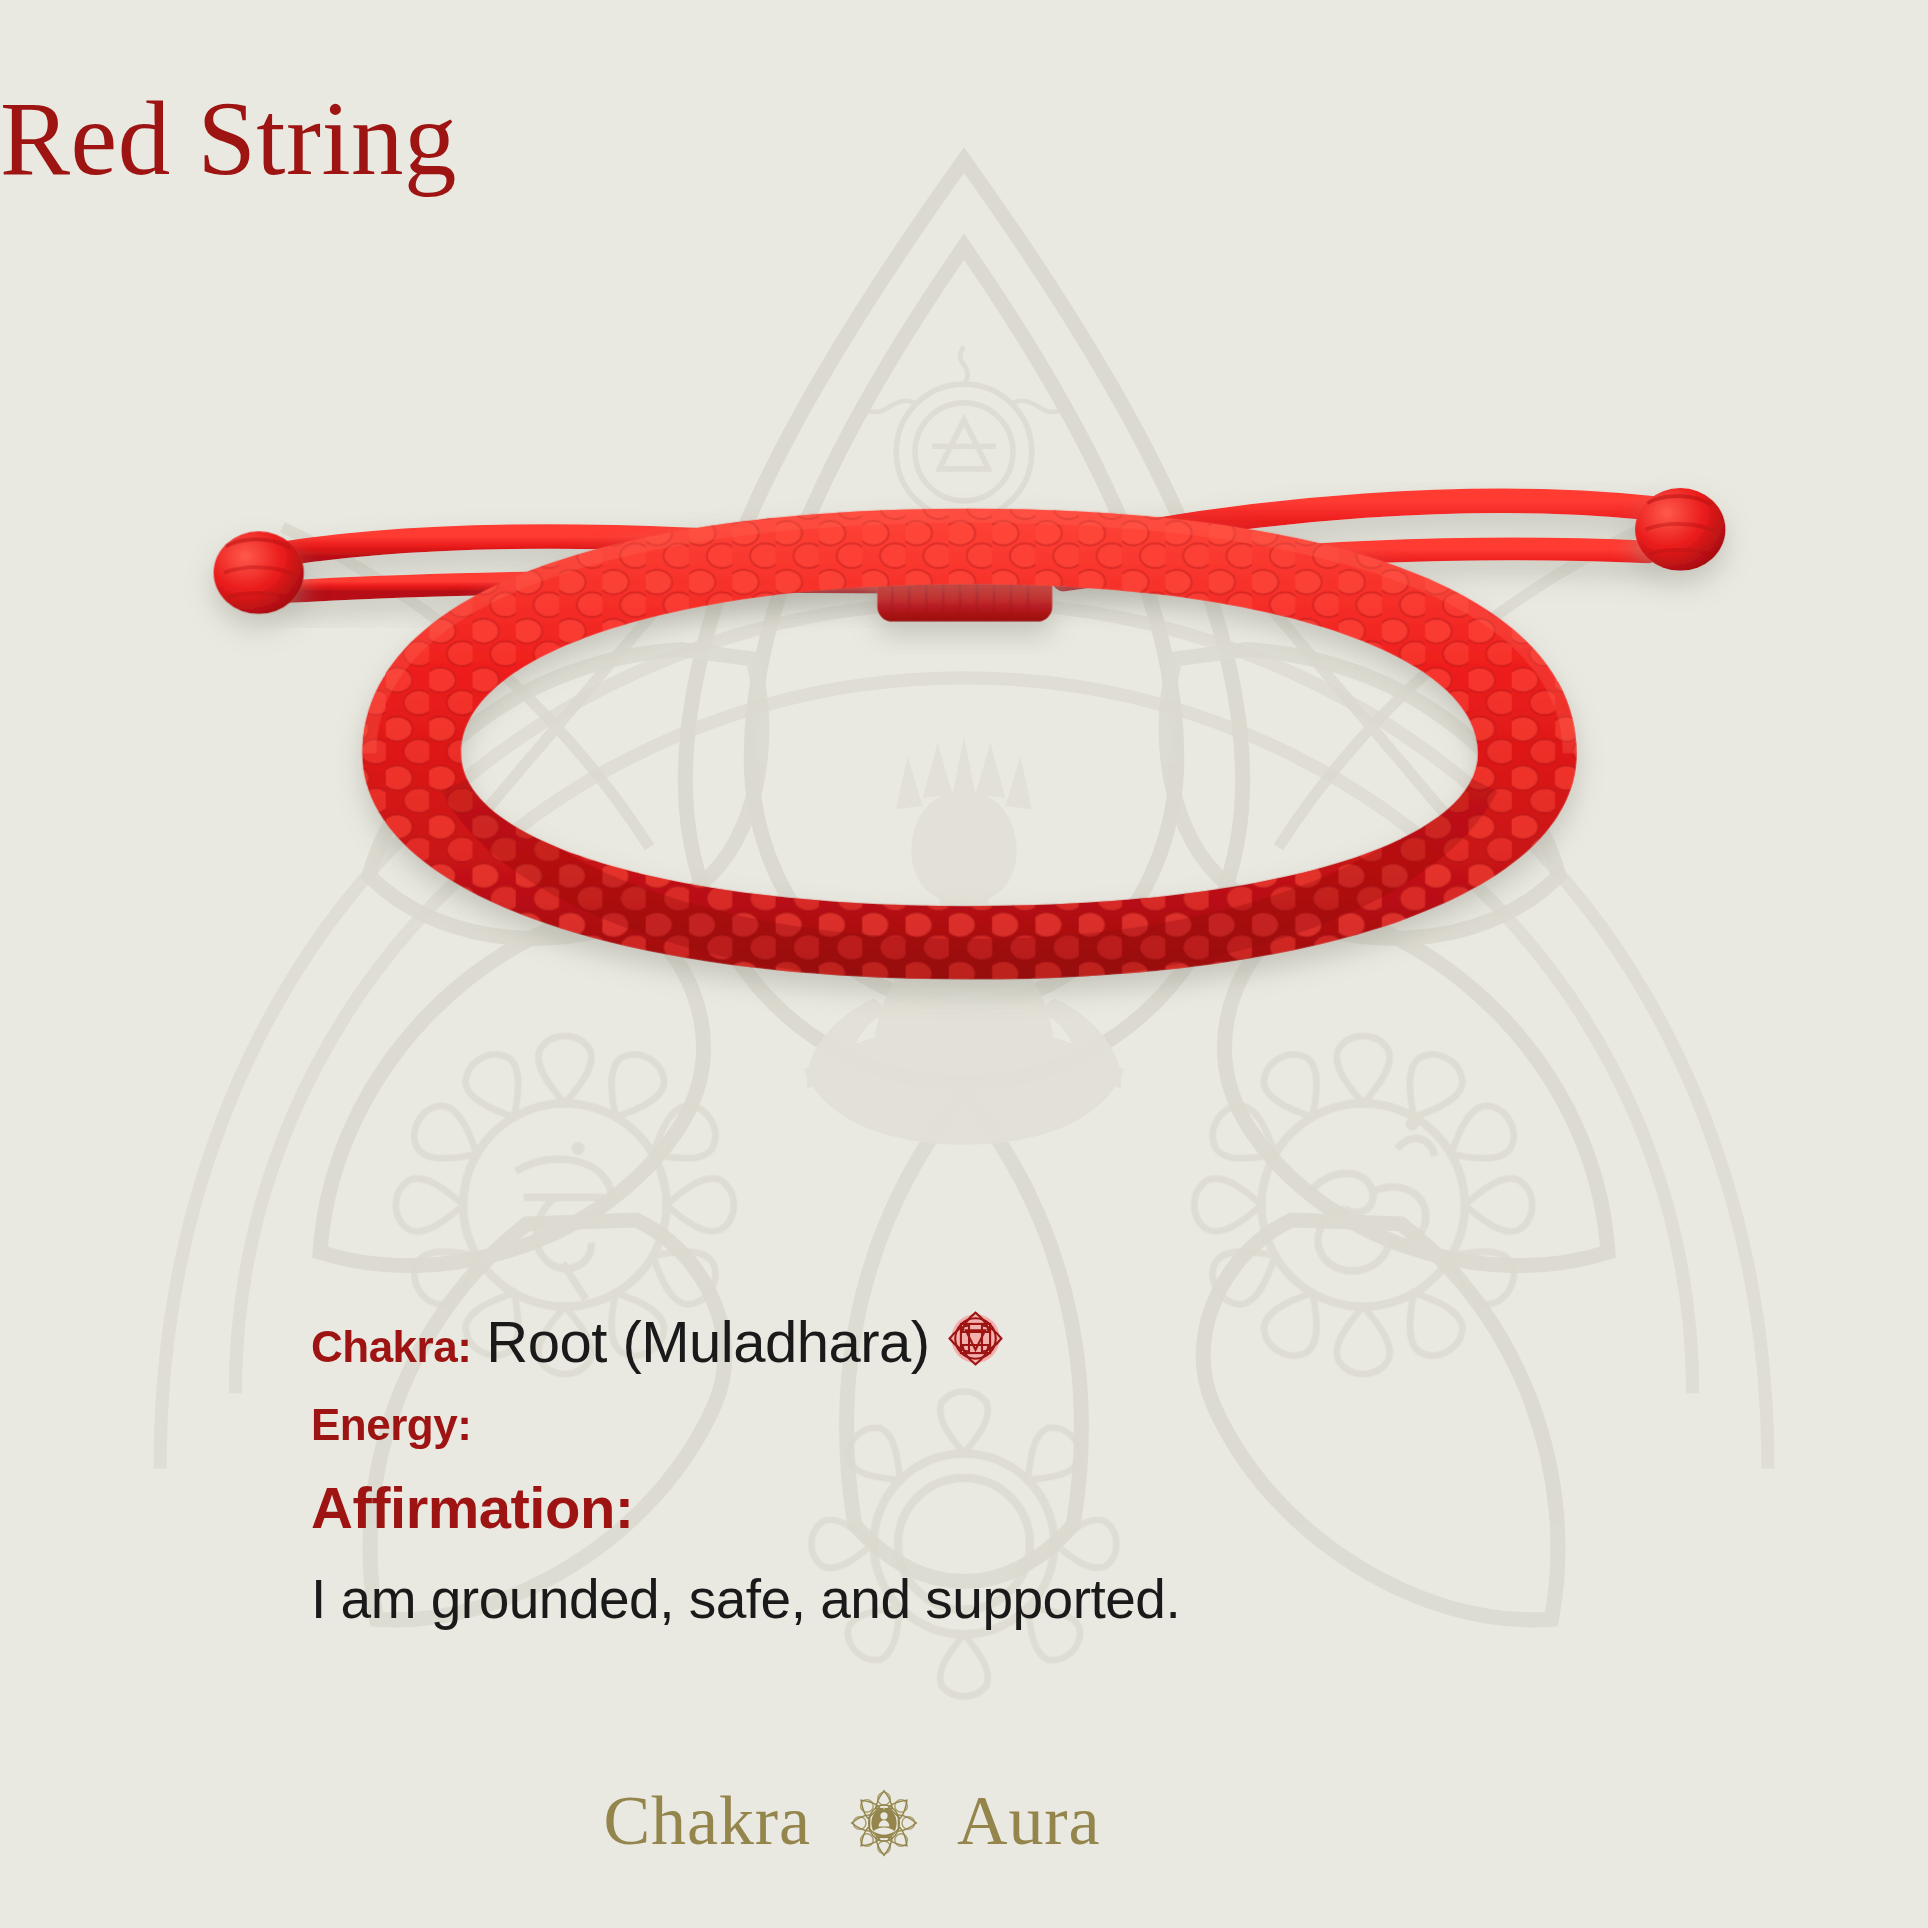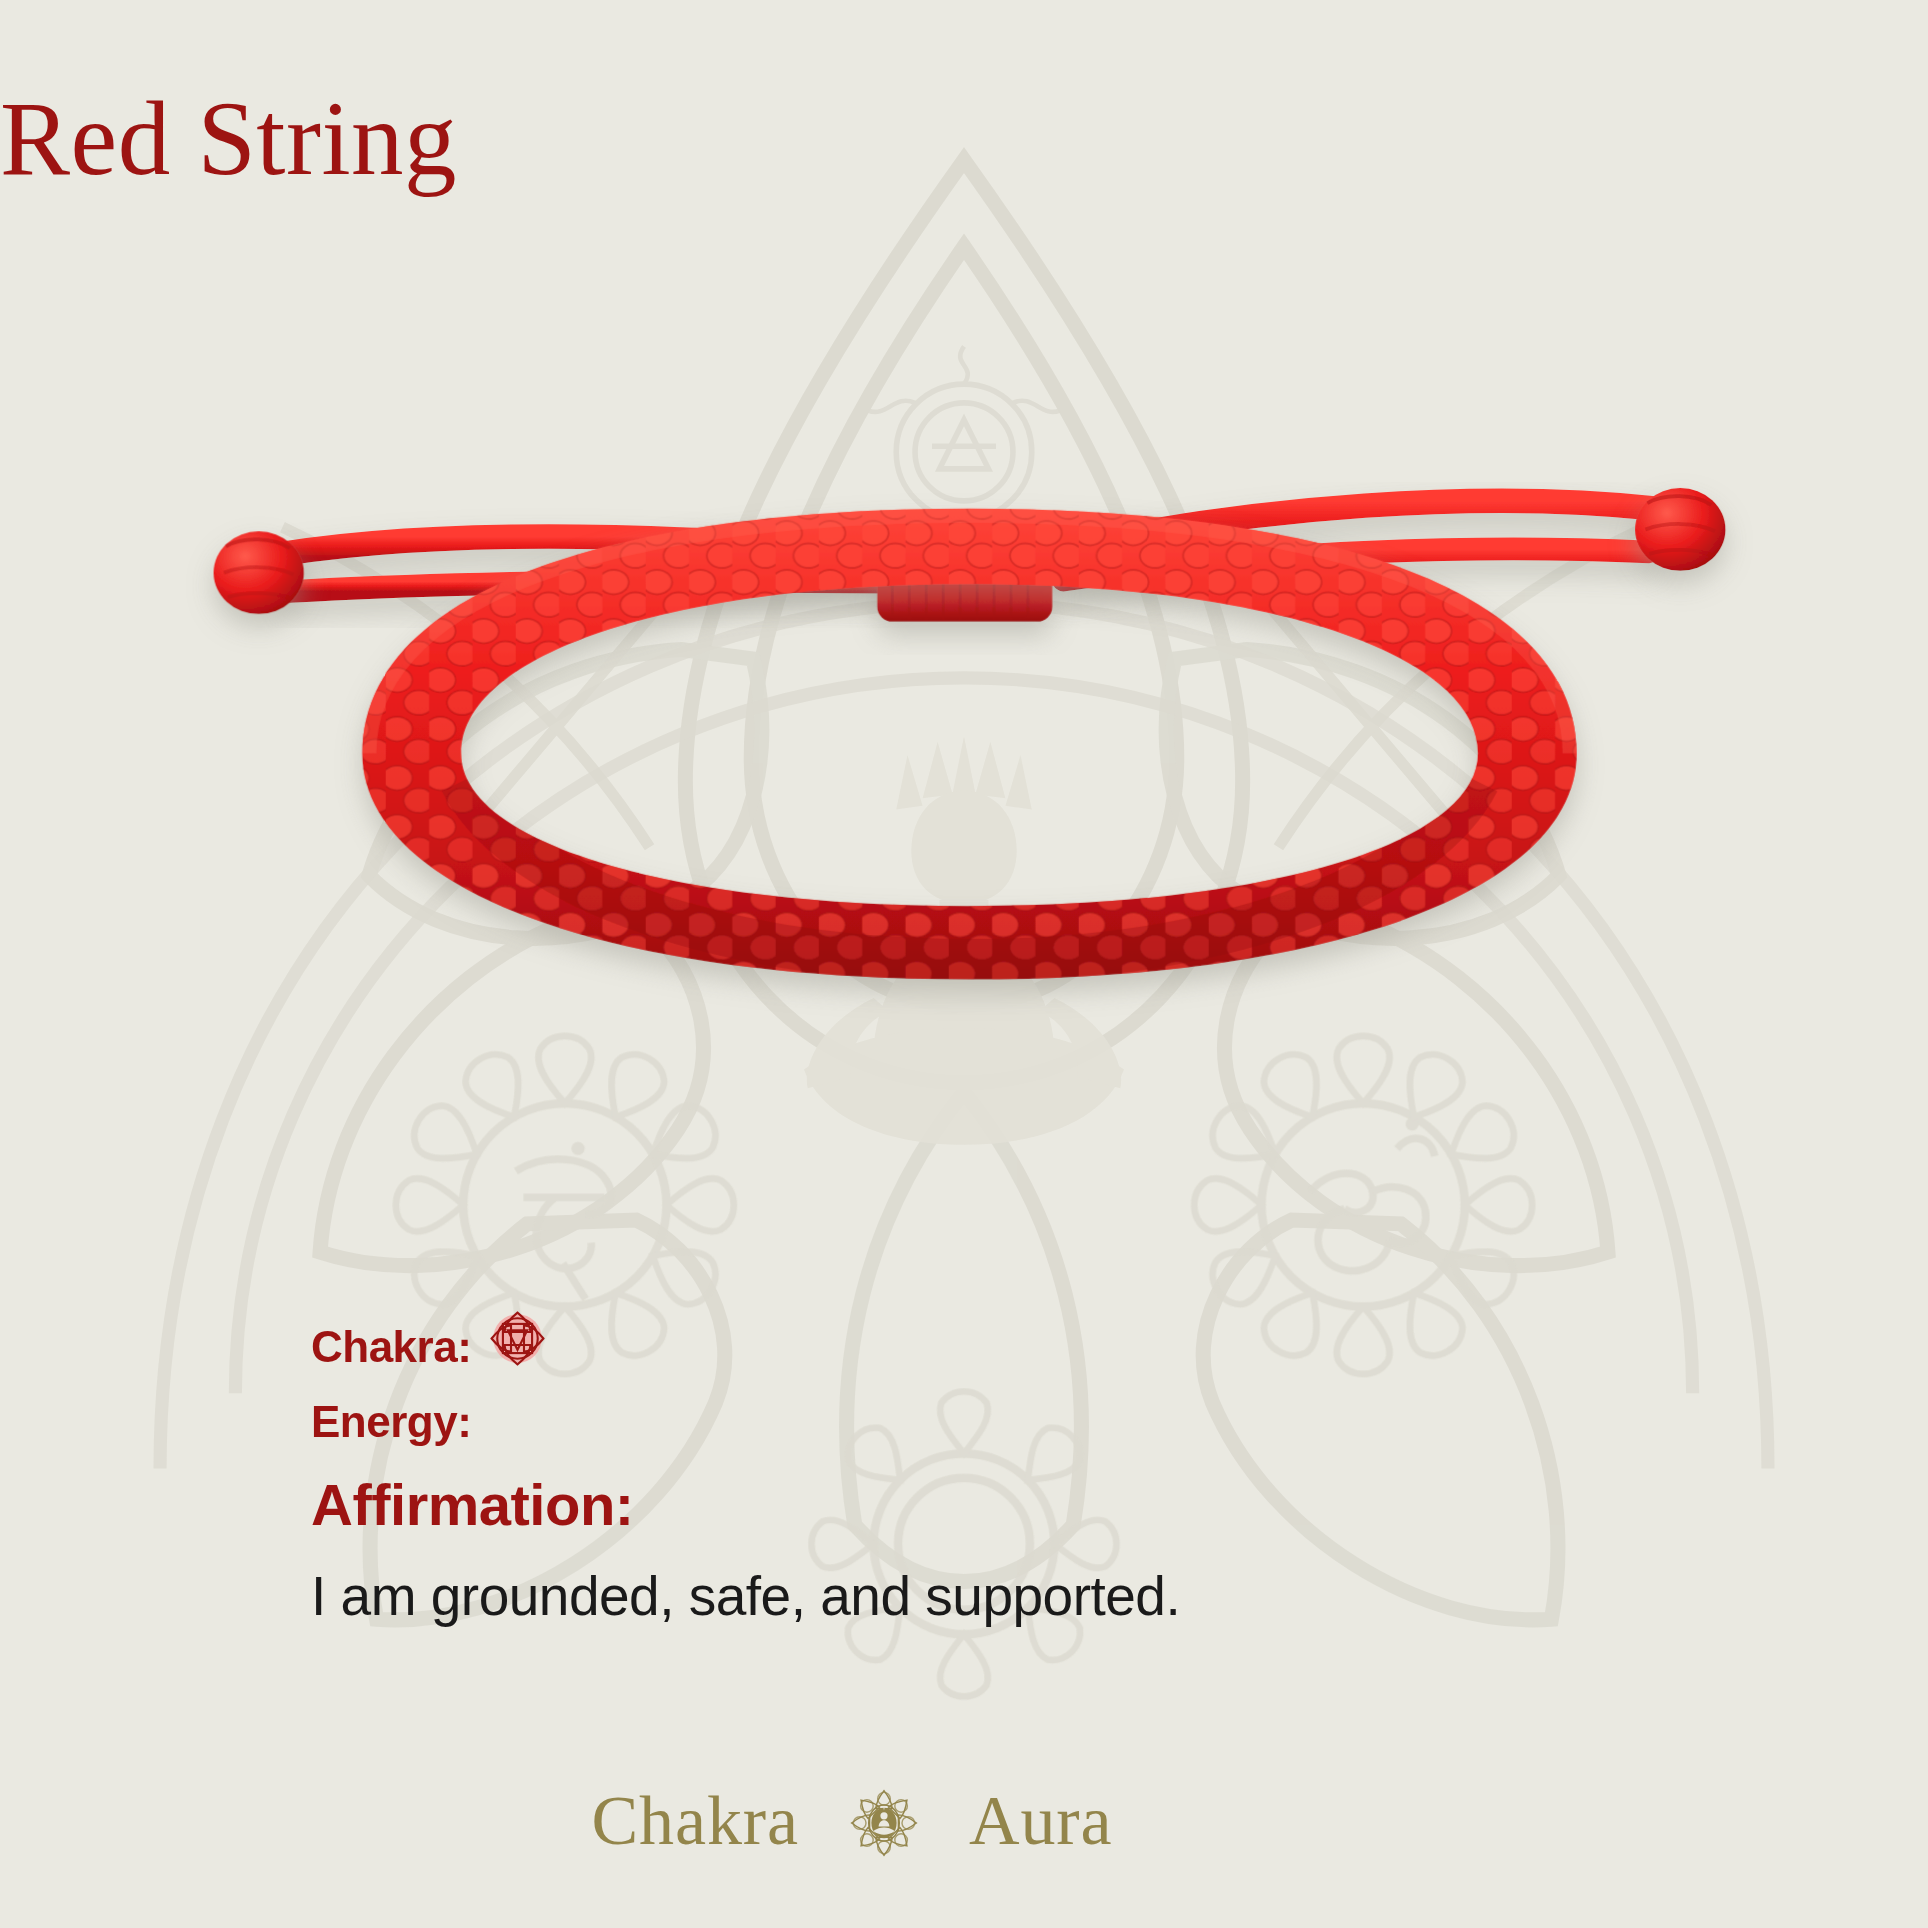--- a/index.html
+++ b/index.html
@@ -100,21 +100,21 @@
 
   
   .footer {
     position: absolute;
     left: 0;
     bottom: 62px;
     width: 1704px;
     display: flex;
     align-items: center;
     justify-content: center;
-    gap: 40px;
+    gap: 28px;
   }
   .brand-word {
     font-family: "Liberation Serif", "DejaVu Serif", serif;
     font-size: 70px;
     color: #93854b;
     letter-spacing: 0.9px;
   }
   .brand-mark {
     width: 90px;
     height: 90px;
@@ -454,20 +454,21 @@
 
         <path d="M310,330 C360,430 560,520 850,520 C1140,520 1340,430 1390,330" fill="none" stroke="#8d0a0e" stroke-width="46" opacity="0.30"></path>
       </g>
     </g>
   </svg>
 
   <div class="info">
 
     <div class="info-row">
       <span class="label">Chakra:</span>
+      <span class="value">Root (Muladhara)</span>
       <span class="chakra-symbol">
         <svg viewBox="0 0 100 100" xmlns="http://www.w3.org/2000/svg">
           <circle cx="50" cy="50" r="30" fill="#f3a7a5" opacity="0.85"></circle>
           <g fill="none" stroke="#9d1412" stroke-width="2.6">
 
             <path d="M50,18 C60,26 66,34 66,42 L34,42 C34,34 40,26 50,18 Z"></path>
             <path d="M50,82 C60,74 66,66 66,58 L34,58 C34,66 40,74 50,82 Z"></path>
             <path d="M18,50 C26,40 34,34 42,34 L42,66 C34,66 26,60 18,50 Z"></path>
             <path d="M82,50 C74,40 66,34 58,34 L58,66 C66,66 74,60 82,50 Z"></path>
             <circle cx="50" cy="50" r="25"></circle>

